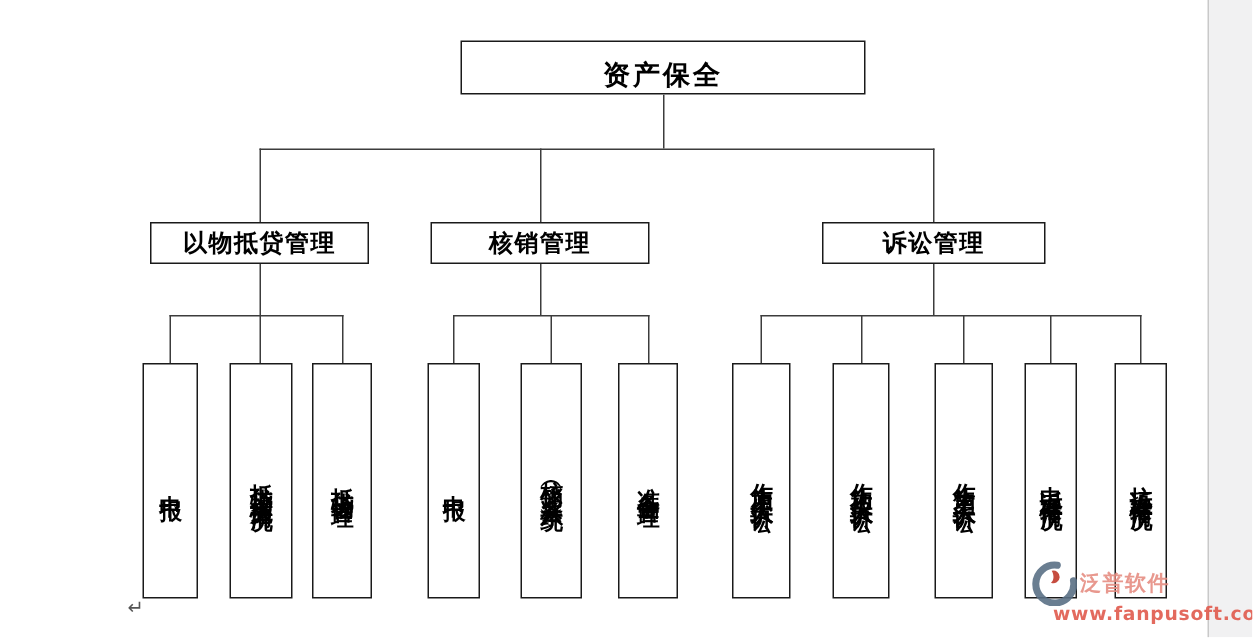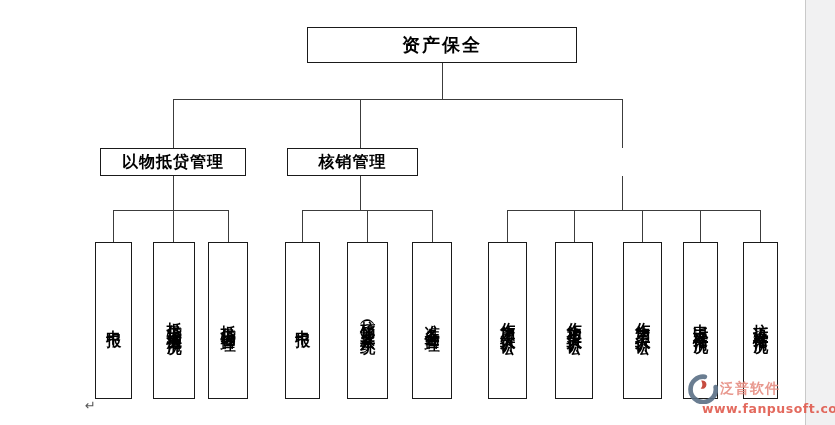--- a/index.html
+++ b/index.html
@@ -16,31 +16,31 @@
   .vline,.hline{position:absolute;background:#3c3c3c;}
   .vline{width:1px;}
   .hline{height:1px;}
 
   
   .node{
     position:absolute;box-sizing:border-box;background:#ffffff;
     border:1.5px solid #1a1a1a;display:flex;align-items:center;justify-content:center;
     color:#000;font-weight:bold;z-index:2;
   }
-  .root-box{left:307px;top:27px;width:270px;height:36px;font-size:18px;letter-spacing:2px;}
+  .root-box{left:307px;top:27px;width:270px;height:36px;font-size:18px;letter-spacing:2px;align-items:flex-end;}
   .branch-box{top:148px;height:28px;font-size:16px;letter-spacing:1px;}
   .leaf{top:242px;height:157px;}
   .leaf .vtext{
     writing-mode:vertical-rl;text-orientation:mixed;
     font-size:15px;font-weight:bold;letter-spacing:3px;line-height:1.1;
   }
 
   
   .b1{left:100px;width:146px;}
-  .b2{left:287px;width:131px;}
+  .b2{left:287px;width:146px;}
   .b3{left:548px;width:149px;}
 
   
   .g1l1{left:95px;width:37px;}  .g1l2{left:153px;width:42px;} .g1l3{left:208px;width:40px;}
   .g2l1{left:285px;width:35px;} .g2l2{left:347px;width:41px;} .g2l3{left:412px;width:40px;}
   .g3l1{left:488px;width:39px;} .g3l2{left:555px;width:38px;} .g3l3{left:623px;width:39px;}
   .g3l4{left:683px;width:35px;} .g3l5{left:743px;width:35px;}
 
   
   .pmark{position:absolute;left:85px;top:398px;font-size:13px;color:#555;z-index:1;}
@@ -68,20 +68,23 @@
   <div class="hline" style="left:173px;top:99px;width:450px;"></div>
   <div class="vline" style="left:173px;top:99px;height:49px;"></div>
   <div class="vline" style="left:360px;top:99px;height:49px;"></div>
   <div class="vline" style="left:622px;top:99px;height:49px;"></div>
 
   <div class="node branch-box b1">
     <span>以物抵贷管理</span>
   </div>
   <div class="node branch-box b2">
     <span>核销管理</span>
+  </div>
+  <div class="node branch-box b3">
+    <span>诉讼管理</span>
   </div>
 
   <div class="vline" style="left:173px;top:176px;height:34px;"></div>
   <div class="hline" style="left:113px;top:210px;width:116px;"></div>
   <div class="vline" style="left:113px;top:210px;height:32px;"></div>
   <div class="vline" style="left:173px;top:210px;height:32px;"></div>
   <div class="vline" style="left:228px;top:210px;height:32px;"></div>
 
   <div class="vline" style="left:360px;top:176px;height:34px;"></div>
   <div class="hline" style="left:302px;top:210px;width:131px;"></div>

